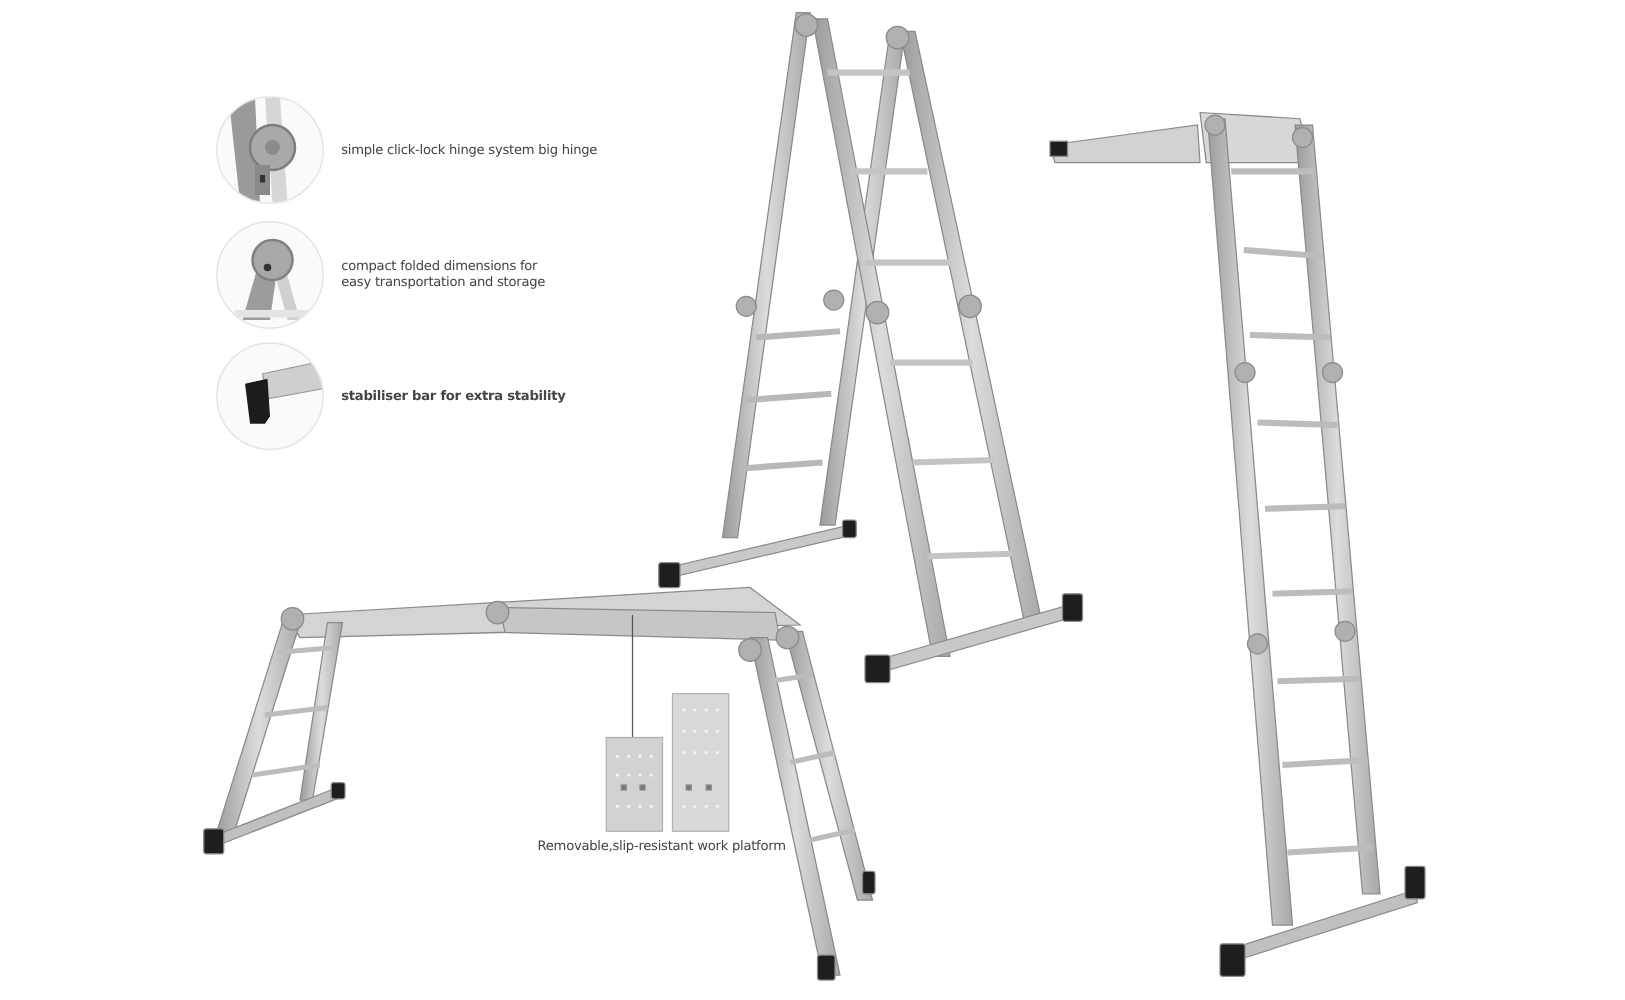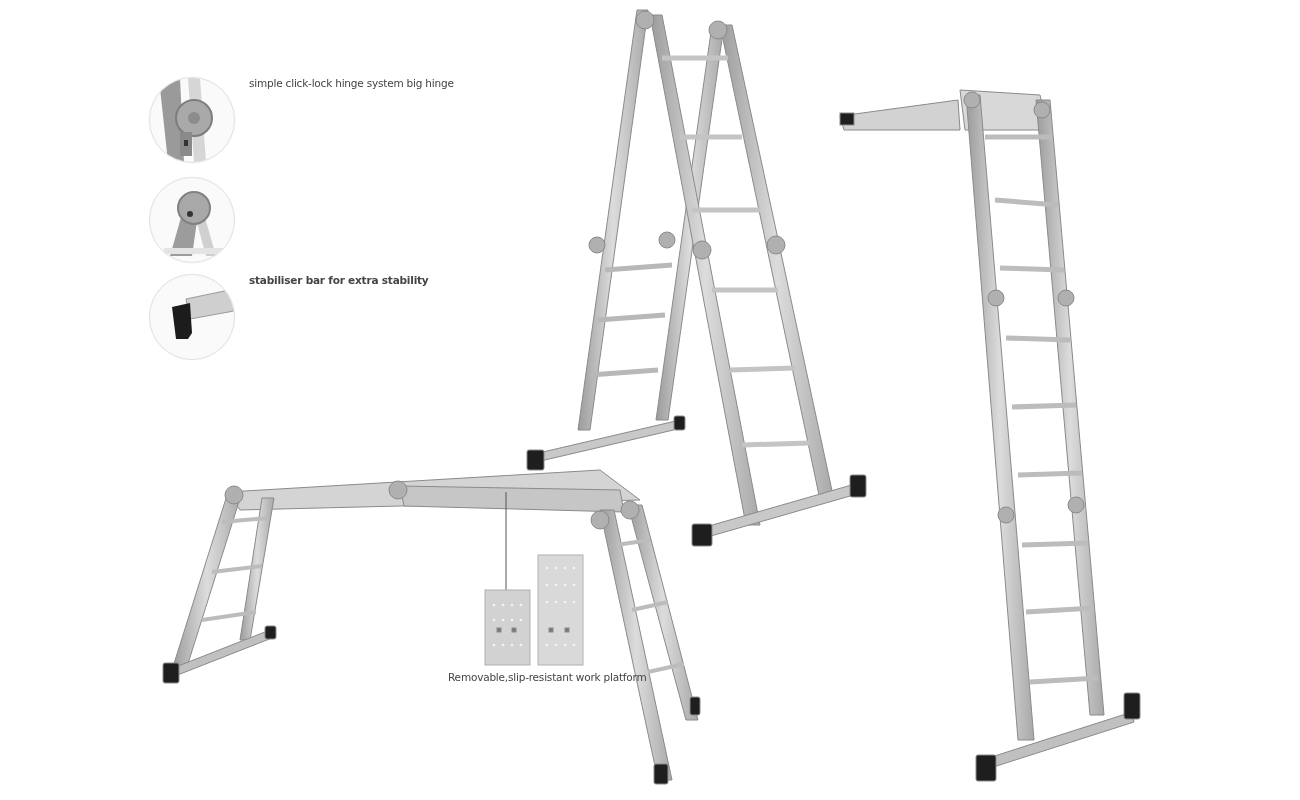--- a/index.html
+++ b/index.html
@@ -1,20 +1,20 @@
 <!DOCTYPE html>
 <html><head>
 <meta charset="utf-8">
 <style>
   html, body { margin:0; padding:0; }
   body { width:1300px; height:800px; background:#ffffff; position:relative; overflow:hidden; font-family:"Liberation Sans", sans-serif; }
-  .feature { position:absolute; left:149px; display:flex; }
+  .feature { position:absolute; left:173px; display:flex; align-items:center; }
   .feature .thumb { width:84px; height:84px; border-radius:50%; border:1px solid #e2e2e2; background:#fafafa; position:relative; overflow:hidden; flex:none; box-shadow:0 0 2px rgba(0,0,0,0.05);}
   .feature .label { margin-left:14px; font-size:10.5px; color:#444; line-height:13px; font-family:"DejaVu Sans", sans-serif; letter-spacing:-0.2px; }
-  .caption { position:absolute; left:448px; top:671px; font-size:10.5px; color:#444; font-family:"DejaVu Sans", sans-serif; letter-spacing:-0.2px; }
+  .caption { position:absolute; left:430px; top:671px; font-size:10.5px; color:#444; font-family:"DejaVu Sans", sans-serif; letter-spacing:-0.2px; }
   svg { position:absolute; left:0; top:0; }
 </style>
 </head>
 <body>
 
 <div class="feature" style="top:77px;">
   <div class="thumb">
     <svg width="84" height="84" viewBox="0 0 84 84">
       <polygon points="10,10 30,0 34,84 18,84" fill="#9a9a9a"></polygon>
       <polygon points="38,0 50,0 56,84 44,84" fill="#d6d6d6"></polygon>
@@ -29,20 +29,24 @@
 
 <div class="feature" style="top:177px;">
   <div class="thumb">
     <svg width="84" height="84" viewBox="0 0 84 84">
       <polygon points="20,78 36,22 50,22 42,78" fill="#9c9c9c"></polygon>
       <polygon points="50,22 66,78 56,78 44,34" fill="#d0d0d0"></polygon>
       <circle cx="44" cy="30" r="16" fill="#a8a8a8" stroke="#808080" stroke-width="2"></circle>
       <circle cx="40" cy="36" r="3" fill="#333"></circle>
       <rect x="14" y="70" width="60" height="6" fill="#e4e4e4"></rect>
     </svg>
+  </div>
+  <div class="label">
+    <div>compact folded dimensions for</div>
+    <div>easy transportation and storage</div>
   </div>
 </div>
 
 <div class="feature" style="top:274px;font-weight:bold;">
   <div class="thumb">
     <svg width="84" height="84" viewBox="0 0 84 84">
       <polygon points="36,24 84,14 84,36 40,44" fill="#cfcfcf" stroke="#9a9a9a"></polygon>
       <path d="M22,32 L40,28 L42,58 L38,64 L26,64 Z" fill="#1c1c1c"></path>
     </svg>
   </div>

